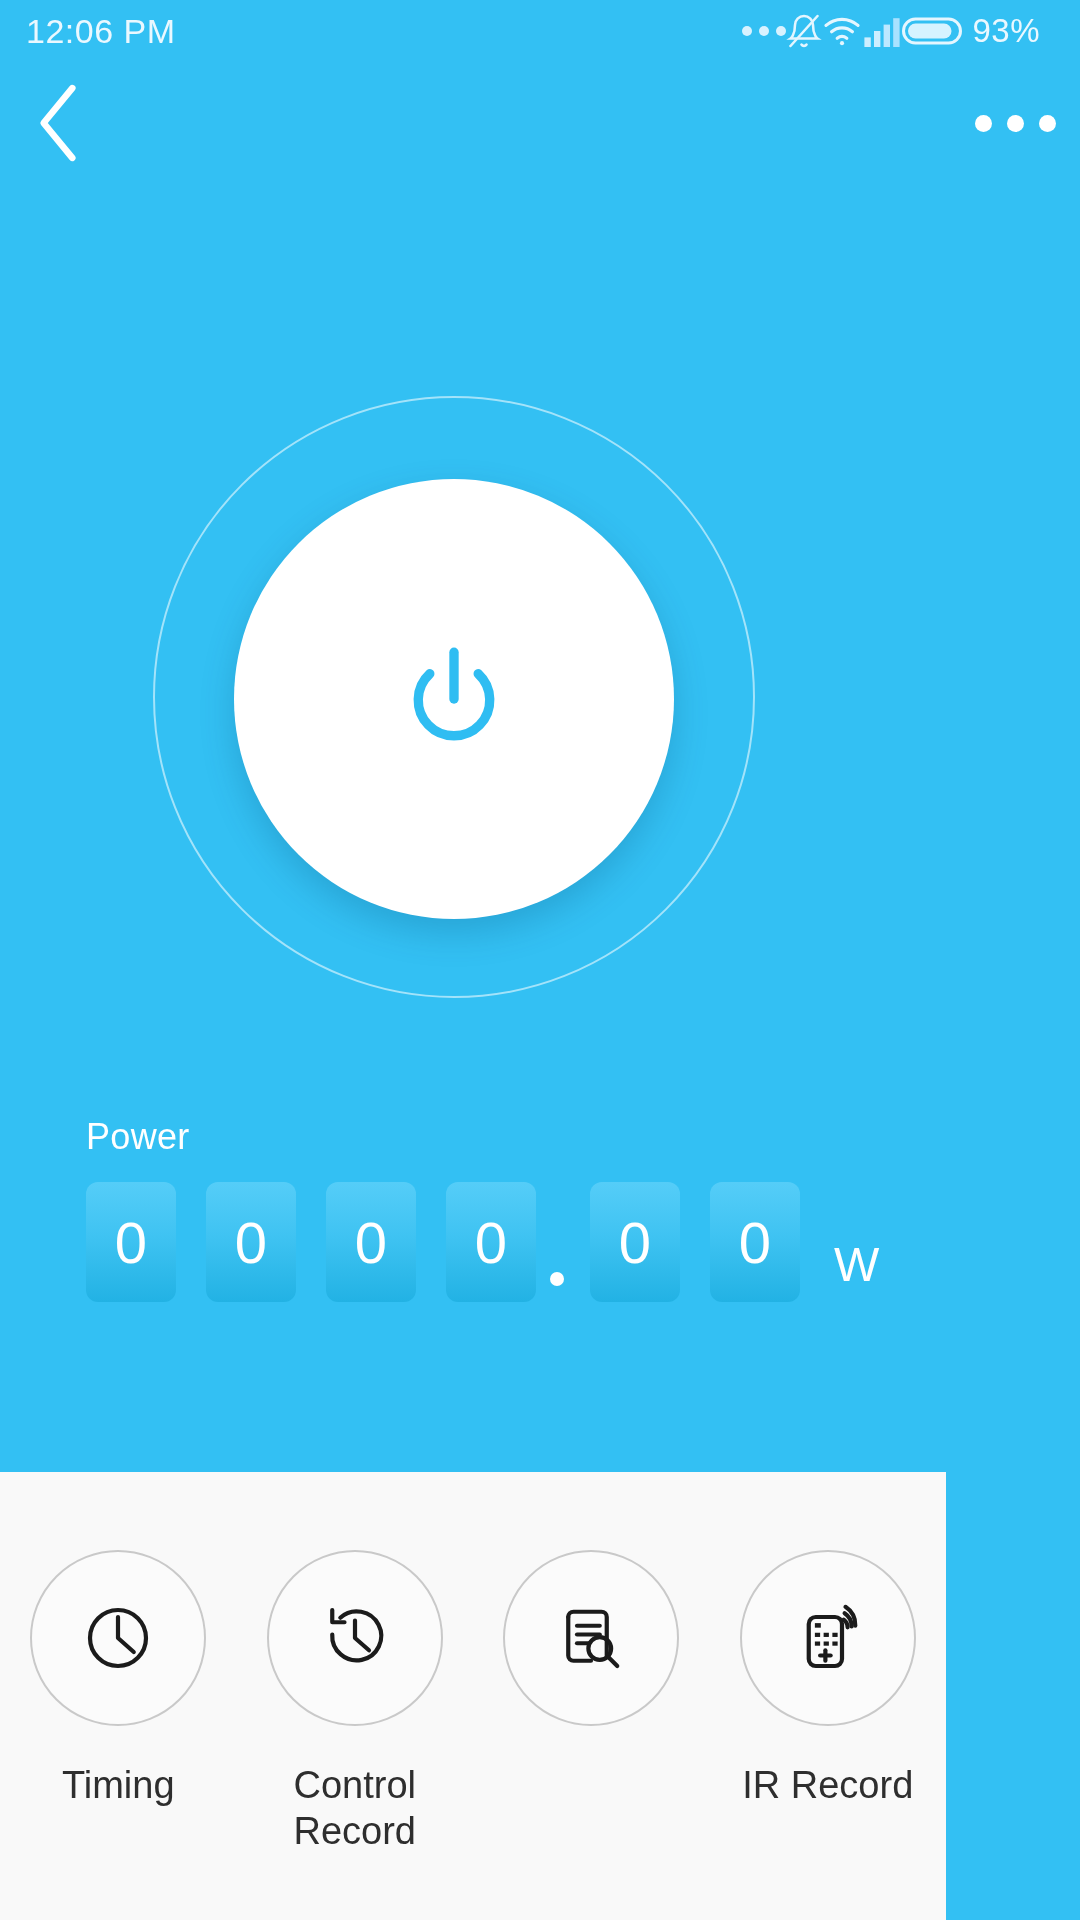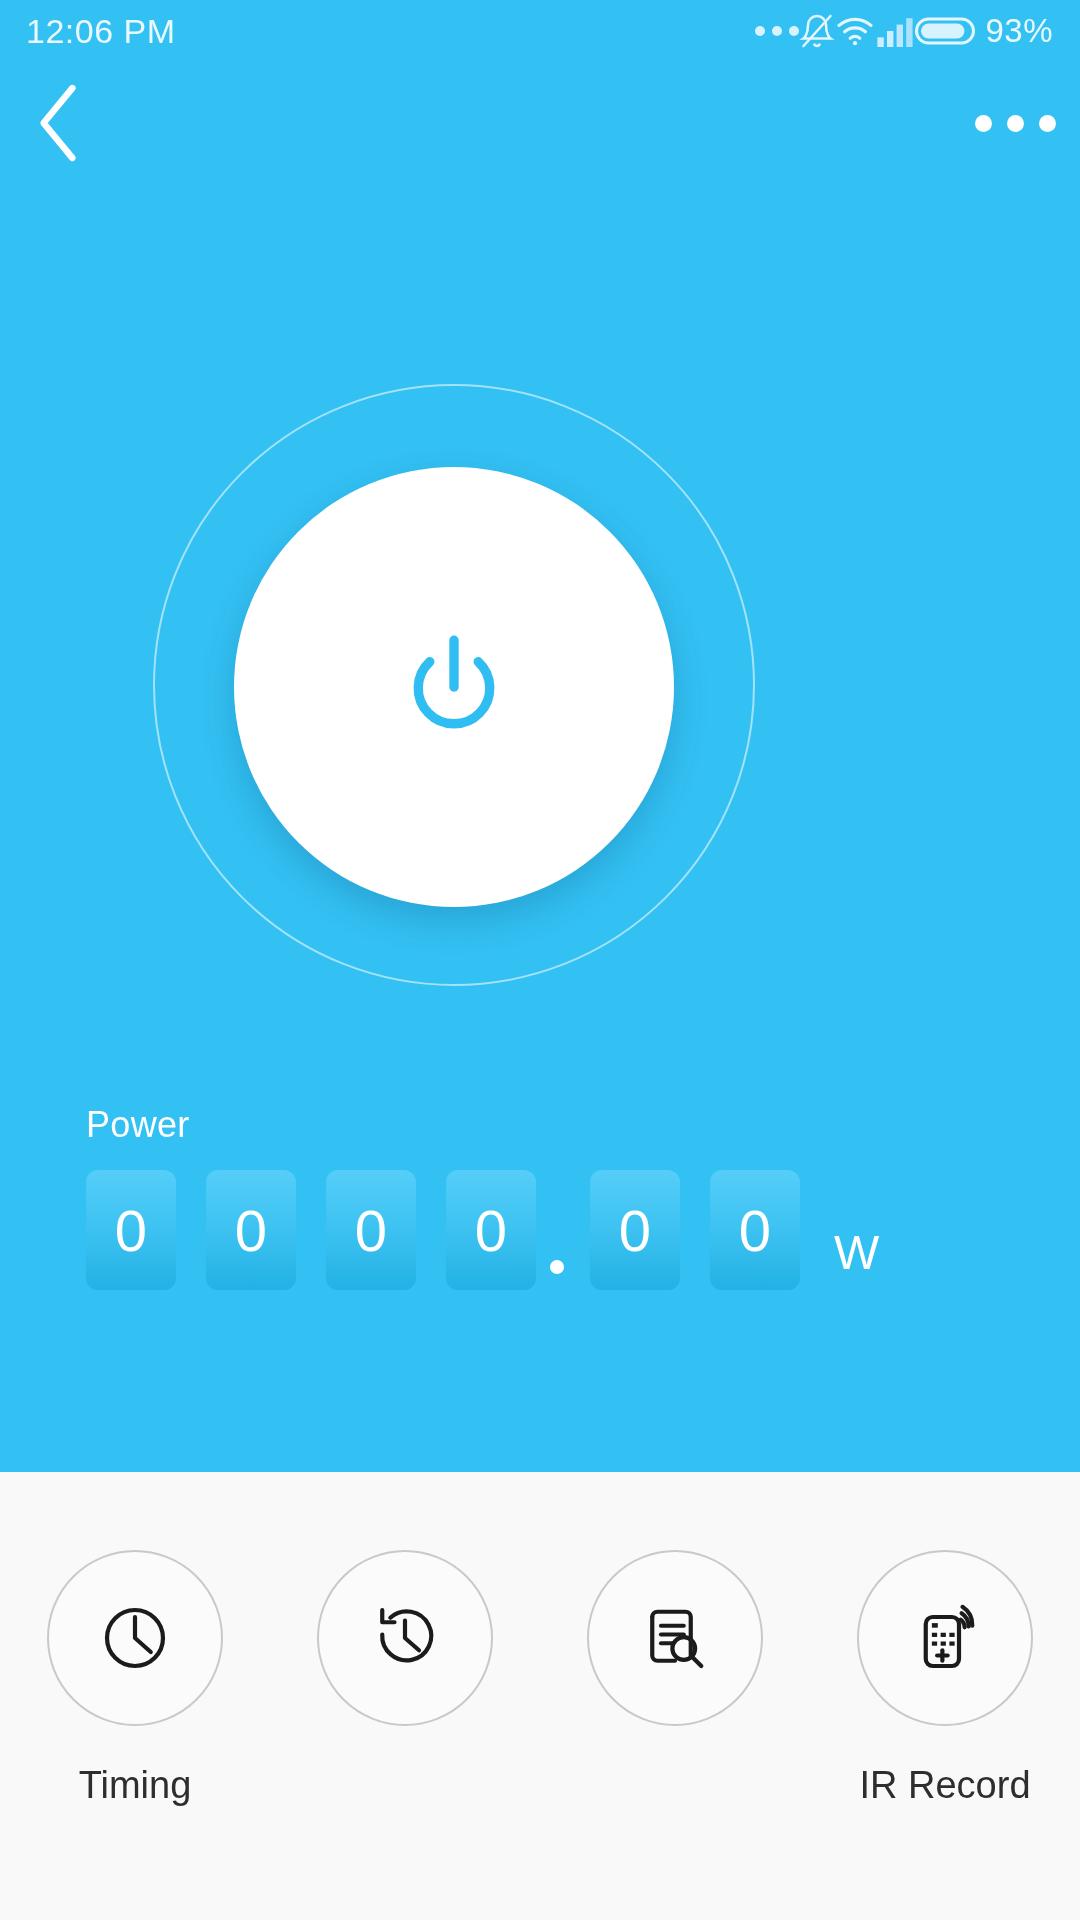--- a/index.html
+++ b/index.html
@@ -13,21 +13,21 @@
     position:relative;
     width:1080px; height:1920px;
     background:#33c0f3;
   }
 
   
   #status-bar {
     position:absolute; top:0; left:0;
     width:1080px; height:62px;
     display:flex; align-items:center;
-    padding:0 27px 0 26px;
+    padding:0 40px 0 26px;
     color:#ffffff;
   }
   #status-time {
     font-size:34px; letter-spacing:0.5px;
     color:#eaf8ff; font-weight:400;
   }
   #status-right {
     margin-left:auto;
     display:flex; align-items:center; 
   }
@@ -58,21 +58,21 @@
   #menu-button {
     margin-left:auto;
     width:130px; height:122px;
     display:flex; align-items:center; justify-content:center;
     gap:15px; cursor:pointer; z-index:2;
   }
   #menu-button i { width:17px; height:17px; border-radius:50%; background:#ffffff; display:block; }
 
   
   #power-area {
-    position:absolute; top:184px; left:0;
+    position:absolute; top:196px; left:0;
     width:908px; height:1288px;
   }
   #power-ring {
     position:absolute;
     left:50%; top:200px;
     transform:translateX(-50%);
     width:602px; height:602px;
     border-radius:50%;
     border:2px solid rgba(255,255,255,0.55);
   }
@@ -113,21 +113,21 @@
     margin:0 26px 16px -16px;
   }
   #unit-w {
     color:#ffffff; font-size:48px; font-weight:400;
     margin-left:4px; margin-bottom:10px;
   }
 
   
   #action-bar {
     position:absolute; left:0; top:1472px;
-    width:1080px; height:448px;
+    width:946px; height:448px;
     background:#f9f9f9;
     display:flex; align-items:flex-start;
     padding-top:78px;
   }
   .action-item {
     flex:1;
     display:flex; flex-direction:column; align-items:center;
     cursor:pointer;
   }
   .action-circle {
@@ -247,20 +247,22 @@
     </div>
 
     <div class="action-item">
       <div class="action-circle">
         <svg width="84" height="84" viewBox="0 0 48 48" fill="none" stroke="#1b1b1b" stroke-width="2.4" stroke-linecap="round" stroke-linejoin="round">
           <path d="M11 22a14 14 0 1 0 4.6-9.6"></path>
           <polyline points="11,8 11,15 18,15"></polyline>
           <polyline points="24,14 24,24 32,31"></polyline>
         </svg>
       </div>
+      <div class="action-label">Control
+Record</div>
     </div>
 
     <div class="action-item">
       <div class="action-circle">
         <svg width="84" height="84" viewBox="0 0 48 48" fill="none" stroke="#1b1b1b" stroke-width="2.4" stroke-linecap="round" stroke-linejoin="round">
           <path d="M11 12a3 3 0 0 1 3-3h16a3 3 0 0 1 3 3v22"></path>
           <path d="M11 12v22a3 3 0 0 0 3 3h10"></path>
           <line x1="16" y1="17" x2="29" y2="17"></line>
           <line x1="16" y1="22" x2="29" y2="22"></line>
           <line x1="16" y1="27" x2="23" y2="27"></line>

